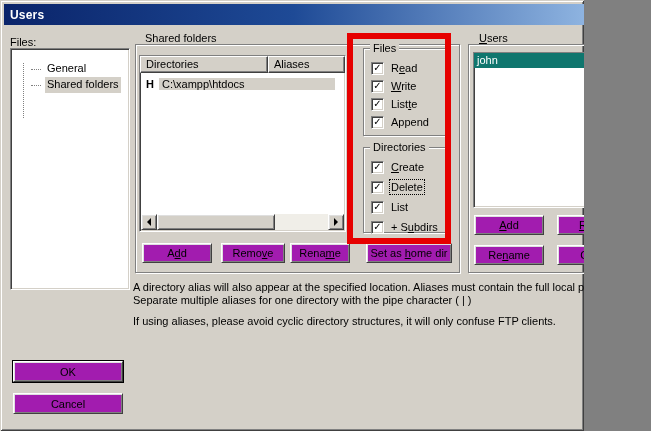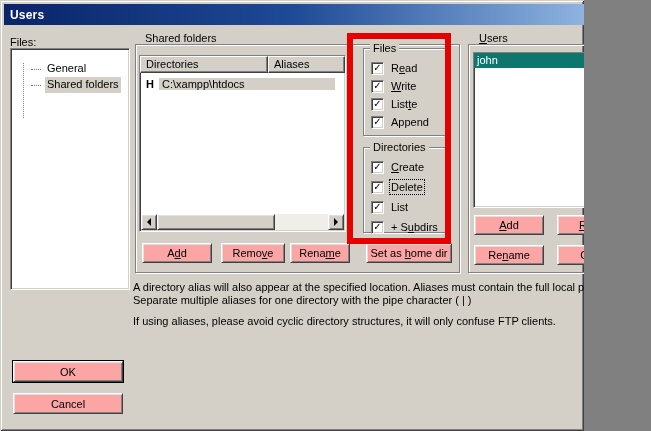--- a/index.html
+++ b/index.html
@@ -16,21 +16,21 @@
     border:1px solid; border-color:#ffffff #404040 #404040 #ffffff;
     box-shadow: inset 1px 1px 0 #dfdfdf, inset -1px -1px 0 #808080;
     font-weight:bold; font-size:13px; line-height:11px; text-align:center; cursor:default;
     font-family:"Liberation Sans",sans-serif; }
   .lbl { position:absolute; white-space:nowrap; }
   .sunken { position:absolute; background:#fff; border:1px solid; border-color:#808080 #fff #fff #808080;
     box-shadow: inset 1px 1px 0 #404040, inset -1px -1px 0 #d4d0c8; }
   .groupbox { position:absolute; border:1px solid #808080;
     box-shadow: inset 1px 1px 0 #ffffff, 1px 1px 0 #ffffff; }
   .glabel { position:absolute; background:#d4d0c8; padding:0 3px; z-index:2; white-space:nowrap; }
-  .btn { position:absolute; background:#fca5a5; border:1px solid; border-color:#ffffff #404040 #404040 #ffffff;
+  .btn { position:absolute; background:#a21caf; border:1px solid; border-color:#ffffff #404040 #404040 #ffffff;
     box-shadow: inset 1px 1px 0 #dfdfdf, inset -1px -1px 0 #808080;
     font-family:"Liberation Sans",sans-serif; font-size:11px; text-align:center; cursor:default;
     display:flex; align-items:center; justify-content:center; white-space:nowrap; }
   .btn-default { box-shadow: 0 0 0 1px #000, inset 1px 1px 0 #dfdfdf, inset -1px -1px 0 #808080; }
   .u { text-decoration:underline; }
   
   .treeline { position:absolute; left:12px; top:14px; height:55px; border-left:1px dotted #808080; }
   .tree-item { position:absolute; left:8px; width:100%; height:16px; padding-left:26px; display:flex; }
   .stub { position:absolute; left:12px; top:8px; width:10px; border-top:1px dotted #808080; }
   .tlabel { padding:1px 2px; white-space:nowrap; }

